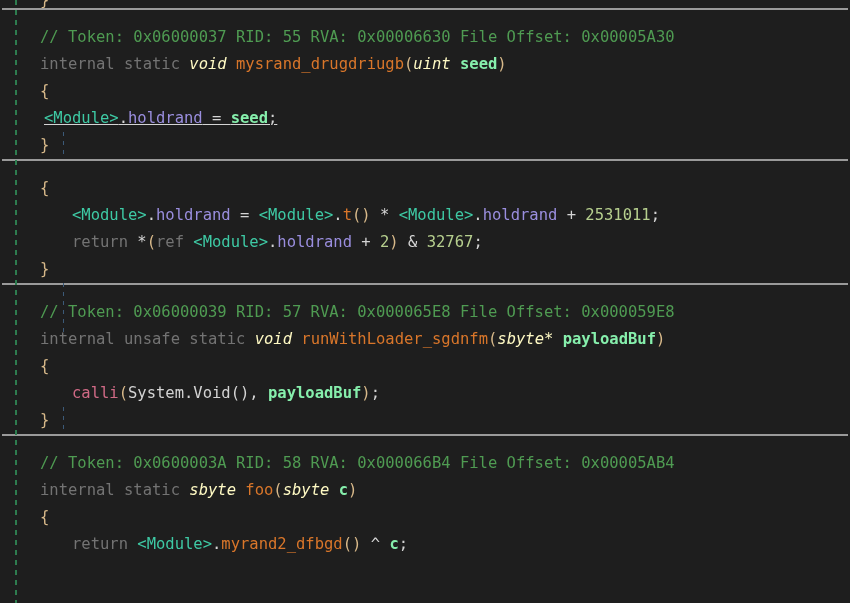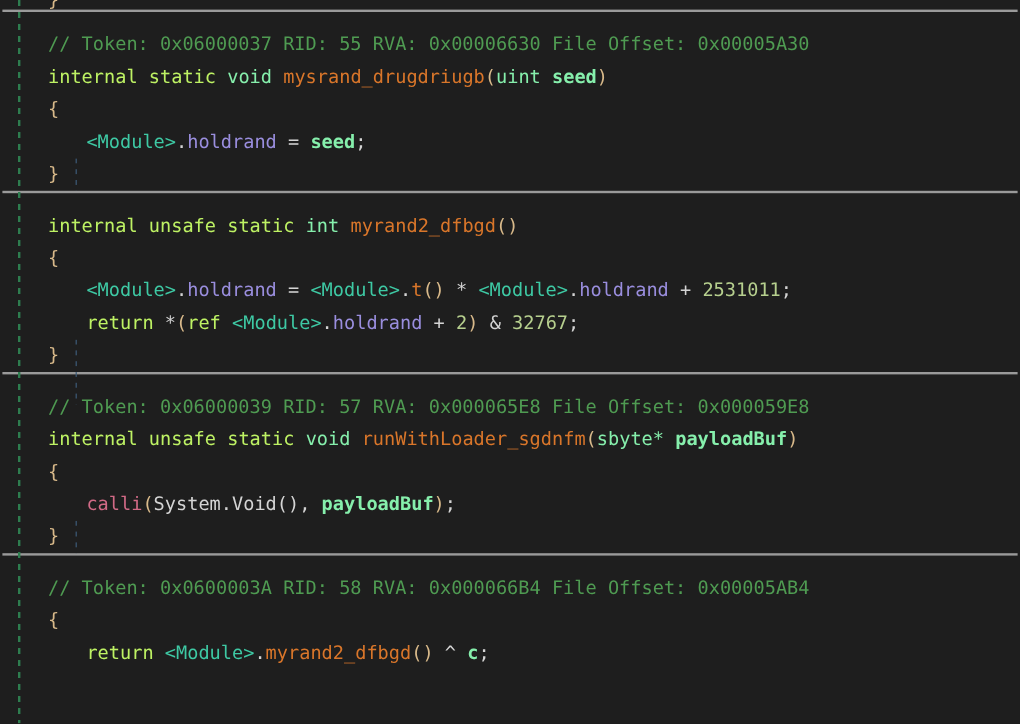--- a/index.html
+++ b/index.html
@@ -70,22 +70,22 @@
         #3c5a78 0px, #3c5a78 4px,
         rgba(0,0,0,0) 4px, rgba(0,0,0,0) 9px);
     background-size: 1px 9px;
     background-repeat: repeat-y;
     z-index: 3;
     pointer-events: none;
   }
 
   
   .cmt   { color: #4f9b52; margin-top: 38px; }
-  .kw    { color: #bef264; }
-  .type  { color: #86efac; }
+  .kw    { color: #737373; }
+  .type  { color: #fef9c3; font-style: italic; }
   .mth   { color: #d9762a; }
   .cls   { color: #3ec9a4; }
   .fld   { color: #9a8ede; }
   .num   { color: #b6cf8e; text-align: right; }
   .par   { color: #86efac; font-weight: bold; }
   .pnc   { color: #d4d4d4; }
   .op    { color: #d4d4d4; }
   .brc   { color: #d8b98a; }
   .calli { color: #d16a86; }
   .plain { color: #d4d4d4; }
@@ -101,28 +101,27 @@
 
     <div class="ln" style="height:8px; line-height:0px; overflow:hidden;"><span class="brc">}</span></div>
     <div class="sep"></div>
 
     <div class="spacer"></div>
     <div class="member">
       <div class="ln"><span class="cmt">// Token: 0x06000037 RID: 55 RVA: 0x00006630 File Offset: 0x00005A30</span></div>
       <div class="ln"><span class="kw">internal</span><span class="plain"> </span><span class="kw">static</span><span class="plain"> </span><span class="type">void</span><span class="plain"> </span><span class="mth">mysrand_drugdriugb</span><span class="brc">(</span><span class="type">uint</span><span class="plain"> </span><span class="par">seed</span><span class="brc">)</span></div>
       <div class="ln"><span class="brc">{</span></div>
       <div class="guide" style="top:108px; height:27px;"></div>
-      <div class="ln" style="padding-left:72px;"><span class="cls">&lt;Module&gt;</span><span class="pnc">.</span><span class="fld">holdrand</span><span class="op"> = </span><span class="par">seed</span><span class="pnc">;</span></div>
+      <div class="ln" style="padding-left:44px;text-decoration:underline;"><span class="cls">&lt;Module&gt;</span><span class="pnc">.</span><span class="fld">holdrand</span><span class="op"> = </span><span class="par">seed</span><span class="pnc">;</span></div>
       <div class="ln"><span class="brc">}</span></div>
     </div>
     <div class="sep"></div>
 
     <div class="spacer"></div>
     <div class="member">
-      <div class="ln"><span class="kw">internal</span><span class="plain"> </span><span class="kw">unsafe</span><span class="plain"> </span><span class="kw">static</span><span class="plain"> </span><span class="type">int</span><span class="plain"> </span><span class="mth">myrand2_dfbgd</span><span class="brc">(</span><span class="brc">)</span></div>
       <div class="ln"><span class="brc">{</span></div>
       <div class="guide" style="top:108px; height:54px;"></div>
       <div class="ln" style="padding-left:72px;"><span class="cls">&lt;Module&gt;</span><span class="pnc">.</span><span class="fld">holdrand</span><span class="op"> = </span><span class="cls">&lt;Module&gt;</span><span class="pnc">.</span><span class="mth">t</span><span class="brc">()</span><span class="op"> * </span><span class="cls">&lt;Module&gt;</span><span class="pnc">.</span><span class="fld">holdrand</span><span class="op"> + </span><span class="num">2531011</span><span class="pnc">;</span></div>
       <div class="ln" style="padding-left:72px;"><span class="kw">return</span><span class="op"> *</span><span class="brc">(</span><span class="kw">ref</span><span class="plain"> </span><span class="cls">&lt;Module&gt;</span><span class="pnc">.</span><span class="fld">holdrand</span><span class="op"> + </span><span class="num">2</span><span class="brc">)</span><span class="op"> &amp; </span><span class="num">32767</span><span class="pnc">;</span></div>
       <div class="ln"><span class="brc">}</span></div>
     </div>
     <div class="sep"></div>
 
     <div class="spacer"></div>
     <div class="member">
@@ -131,20 +130,21 @@
       <div class="ln"><span class="brc">{</span></div>
       <div class="guide" style="top:108px; height:27px;"></div>
       <div class="ln" style="padding-left:72px;"><span class="calli">calli</span><span class="brc">(</span><span class="plain">System.Void()</span><span class="pnc">, </span><span class="par">payloadBuf</span><span class="brc">)</span><span class="pnc">;</span></div>
       <div class="ln"><span class="brc">}</span></div>
     </div>
     <div class="sep"></div>
 
     <div class="spacer"></div>
     <div class="member">
       <div class="ln"><span class="cmt">// Token: 0x0600003A RID: 58 RVA: 0x000066B4 File Offset: 0x00005AB4</span></div>
+      <div class="ln"><span class="kw">internal</span><span class="plain"> </span><span class="kw">static</span><span class="plain"> </span><span class="type">sbyte</span><span class="plain"> </span><span class="mth">foo</span><span class="brc">(</span><span class="type">sbyte</span><span class="plain"> </span><span class="par">c</span><span class="brc">)</span></div>
       <div class="ln"><span class="brc">{</span></div>
 
       <div class="ln" style="padding-left:72px;"><span class="kw">return</span><span class="plain"> </span><span class="cls">&lt;Module&gt;</span><span class="pnc">.</span><span class="mth">myrand2_dfbgd</span><span class="brc">()</span><span class="op"> </span><span class="op">^</span><span class="plain"> </span><span class="par">c</span><span class="pnc">;</span></div>
 
     </div>
 
   </div>
 </div>
 
 </body></html>

